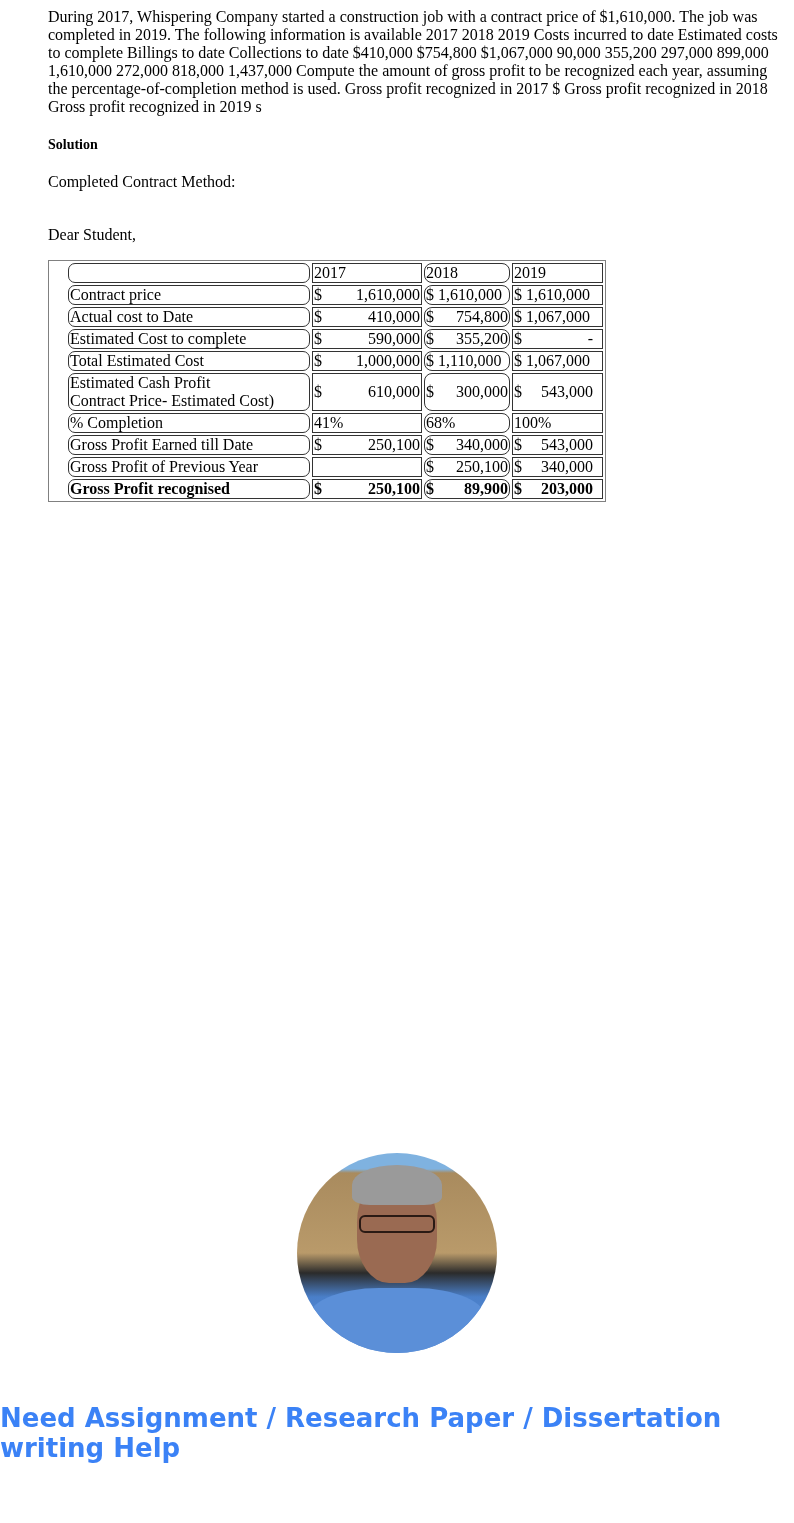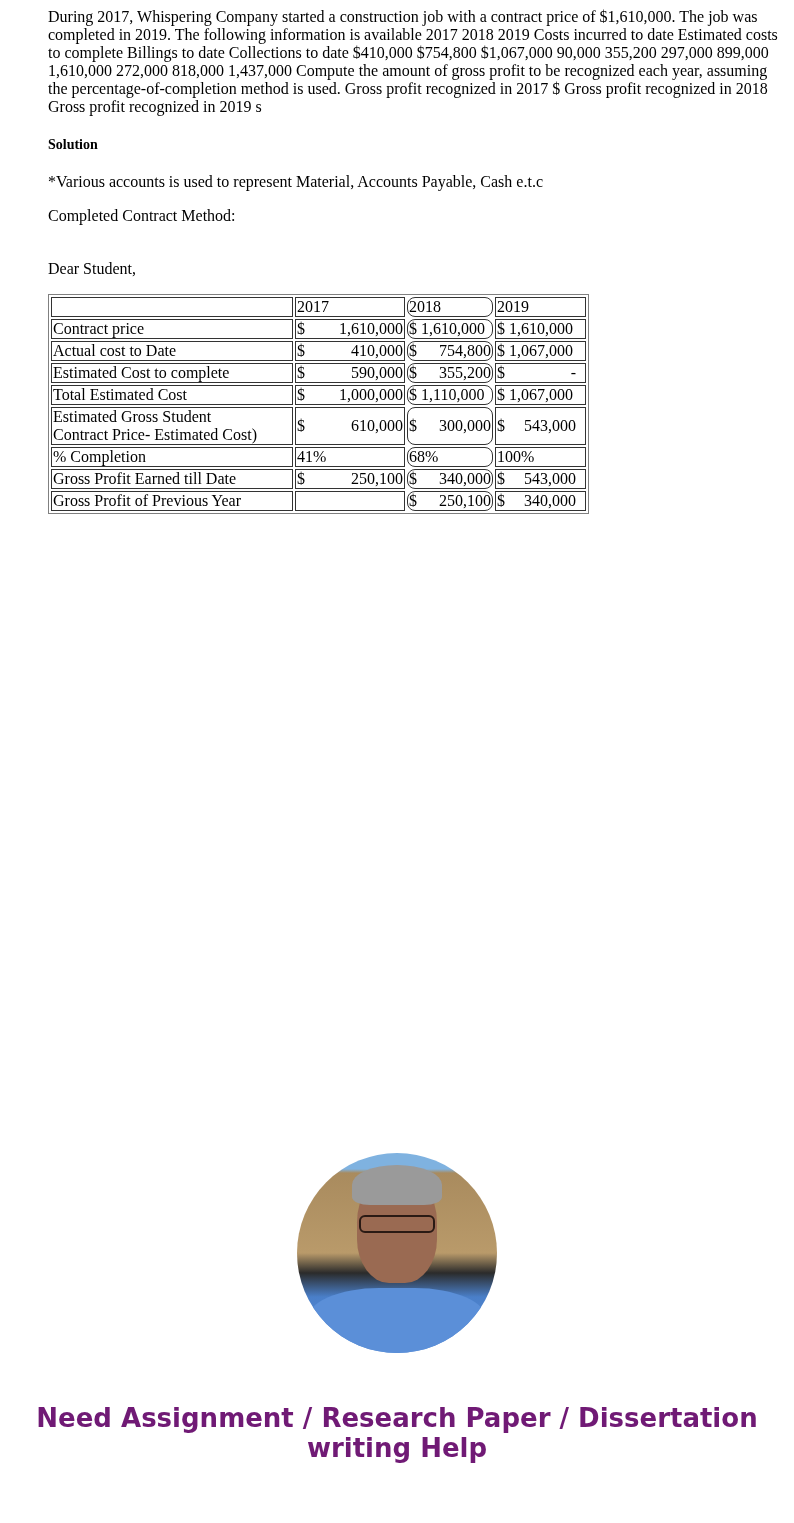--- a/index.html
+++ b/index.html
@@ -9,26 +9,27 @@
     }
     .content { padding: 8px 8px 0 8px; margin-left: 40px; }
     p { margin: 0 0 16px 0; line-height: 18px; }
     .question { margin: 0; line-height: 18px; }
     h3 { font-size: 14px; font-weight: bold; margin: 18px 0 17px 0; line-height: 22px; }
     .bold { font-weight: normal; }
     .spacer { height: 19px; }
     table.calc {
       border: 1px solid #808080; border-spacing: 2px; border-collapse: separate;
       margin-top: 16px;
+      padding-left: 17px;
     }
     table.calc td {
       border: 1px solid #333; padding: 0 1px; line-height: 18px; height: 18px;
       vertical-align: middle; white-space: nowrap;
     }
-    td.label { width: 238px; }
+    td.label { width: 238px; border-radius: 7px; }
     td.c2017 { width: 106px; }
     td.c2018 { width: 82px; border-radius: 8px; }
     td.c2019 { width: 87px; }
     .money { display: flex; justify-content: space-between; }
     .money .amt { text-align: right; }
     .c2019 .money .amt { padding-right: 8px; }
     tr.total td { font-weight: bold; }
     tr.tall td { height: 36px; }
     .avatar {
       position: absolute; left: 297px; top: 1153px; width: 200px; height: 200px;
@@ -45,32 +46,31 @@
     }
     .avatar .glasses {
       position: absolute; left: 62px; top: 62px; width: 76px; height: 18px;
       border: 2px solid #2a1a14; border-radius: 6px; box-sizing: border-box;
     }
     .avatar .shirt {
       position: absolute; left: 10px; top: 135px; width: 180px; height: 80px;
       background: #5b8fd8; border-radius: 40% 40% 0 0;
     }
     .promo {
-      position: absolute; left: 0; top: 1403px; width: 794px; text-align: center;
+      position: absolute; left: 0; top: 1403px; width: 794px; 
       font-family: "DejaVu Sans", sans-serif; font-weight: bold; font-size: 26px;
-      line-height: 30px; color: #701a75;
+      line-height: 30px; color: #3b82f6;
     }
   </style>
 </head>
 <body>
 
 <div class="content">
   <div class="question">During 2017, Whispering Company started a construction job with a contract price of $1,610,000. The job was completed in 2019. The following information is available 2017 2018 2019 Costs incurred to date Estimated costs to complete Billings to date Collections to date $410,000 $754,800 $1,067,000 90,000 355,200 297,000 899,000 1,610,000 272,000 818,000 1,437,000 Compute the amount of gross profit to be recognized each year, assuming the percentage-of-completion method is used. Gross profit recognized in 2017 $ Gross profit recognized in 2018 Gross profit recognized in 2019 s</div>
   <h3>Solution</h3>
-  <p>*Various accounts is used to represent Material, Accounts Payable, Cash e.t.c</p>
   <p class="bold">Completed Contract Method:</p>
   <div class="spacer"></div>
   <p>Dear Student,</p>
 
   <table class="calc">
     <tbody>
         <tr>
       <td class="label"></td>
       <td class="c2017">2017</td>
       <td class="c2018">2018</td>
@@ -160,21 +160,21 @@
       <td class="c2019">
             <div class="money">
               <span>$ 1,067,000</span>
               <span class="amt"></span>
             </div>
           </td>
     </tr>
 
     <tr class="tall">
       <td class="label">
-            <div>Estimated Gross Student</div>
+            <div>Estimated Cash Profit</div>
             <div>Contract Price- Estimated Cost)</div>
           </td>
       <td class="c2017">
             <div class="money">
               <span>$</span>
               <span class="amt">610,000</span>
             </div>
           </td>
       <td class="c2018">
             <div class="money">
@@ -234,20 +234,41 @@
             </div>
           </td>
       <td class="c2019">
             <div class="money">
               <span>$</span>
               <span class="amt">340,000</span>
             </div>
           </td>
     </tr>
 
+    <tr class="total">
+      <td class="label">Gross Profit recognised</td>
+      <td class="c2017">
+            <div class="money">
+              <span>$</span>
+              <span class="amt">250,100</span>
+            </div>
+          </td>
+      <td class="c2018">
+            <div class="money">
+              <span>$</span>
+              <span class="amt">89,900</span>
+            </div>
+          </td>
+      <td class="c2019">
+            <div class="money">
+              <span>$</span>
+              <span class="amt">203,000</span>
+            </div>
+          </td>
+    </tr>
   </tbody>
     </table>
 </div>
 
 <div class="avatar">
   <div class="shirt"></div>
   <div class="face"></div>
   <div class="hair"></div>
   <div class="glasses"></div>
 </div>

